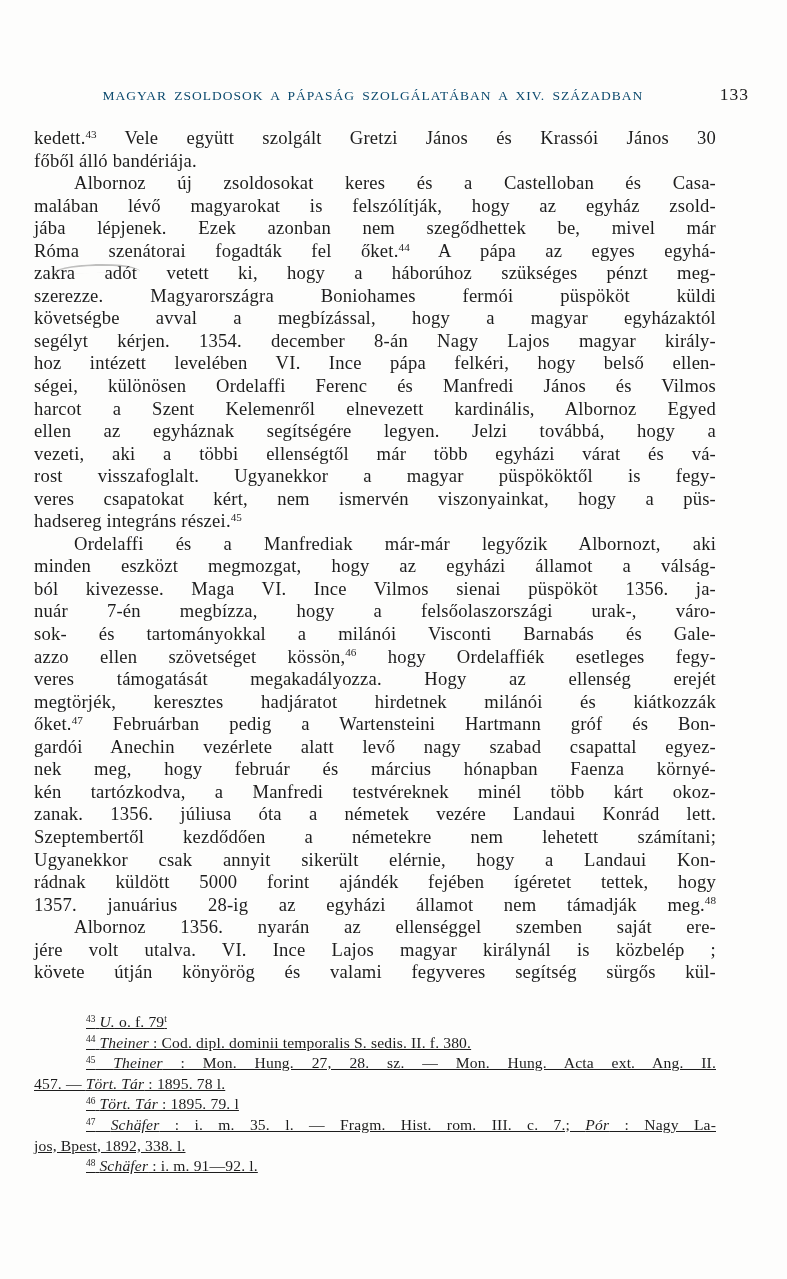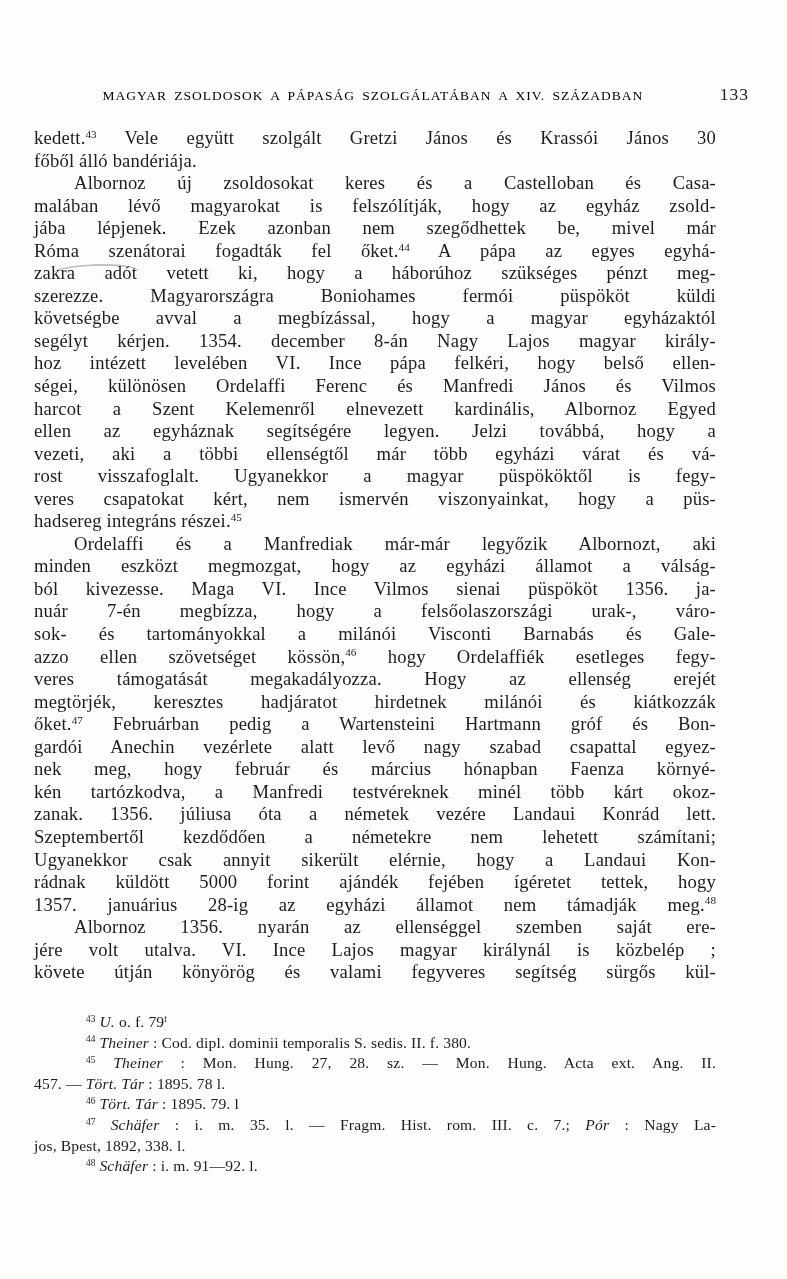--- a/index.html
+++ b/index.html
@@ -12,21 +12,21 @@
     overflow:hidden;
   }
   
   .header {
     position:absolute; top:84px; left:34px; right:38px;
     display:flex; align-items:baseline;
   }
   .header-title {
     flex:1; text-align:center;
     font-size:13.5px; letter-spacing:1px; word-spacing:3px;
-    color:#000000;
+    color:#0c4a6e;
   }
   .page-number {
     font-size:17.5px; margin-left:8px; letter-spacing:1px;
   }
   
   .body-text {
     position:absolute; top:127px; left:34px; width:682px;
   }
   .line {
     font-size:18.6px; line-height:22.55px;
@@ -52,21 +52,21 @@
     transform:rotate(-1.6deg);
     pointer-events:none;
   }
   
   .footnotes {
     position:absolute; top:1012px; left:34px; width:682px;
   }
   .fline {
     font-size:15.6px; line-height:20.6px;
     letter-spacing:0.15px;
-    text-align:justify; text-align-last:left;
+    text-align:justify; text-align-last:left;text-decoration:underline;
   }
   .fline.fjust { text-align-last:justify; }
   .fline.findent { text-indent:52px; }
 </style>
 </head>
 <body>
 
 <div class="page">
 
   <div class="header">

